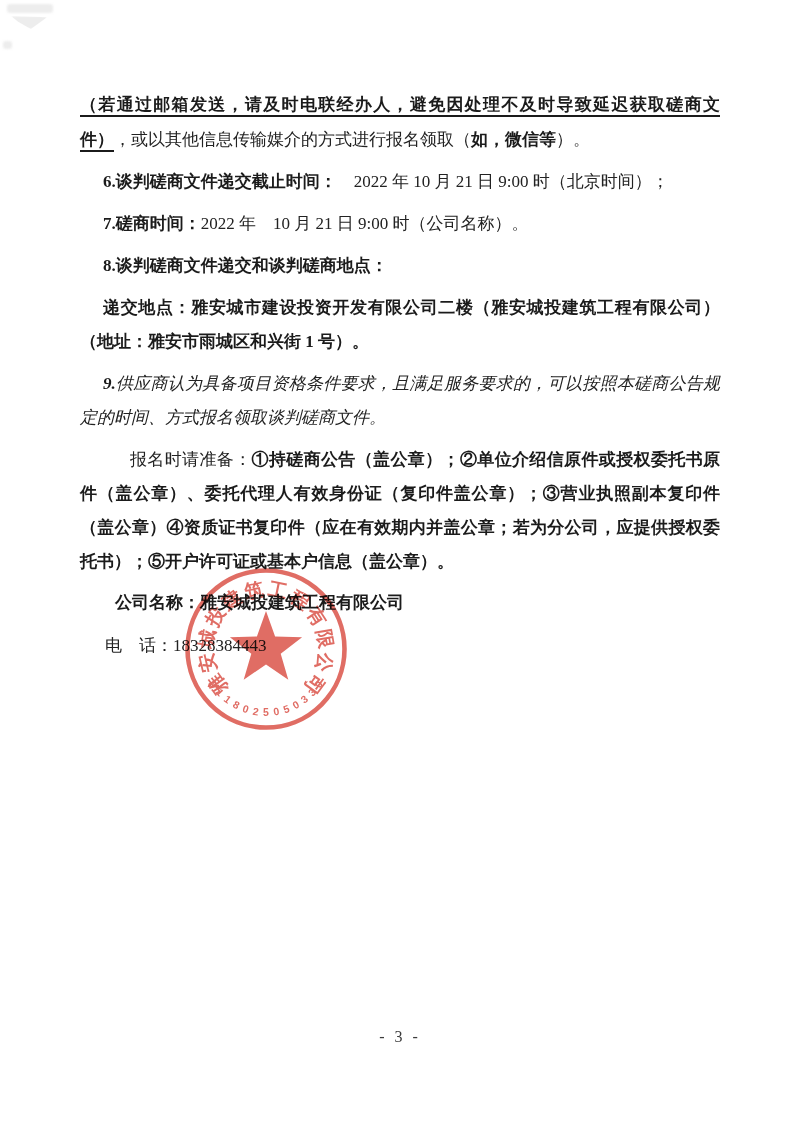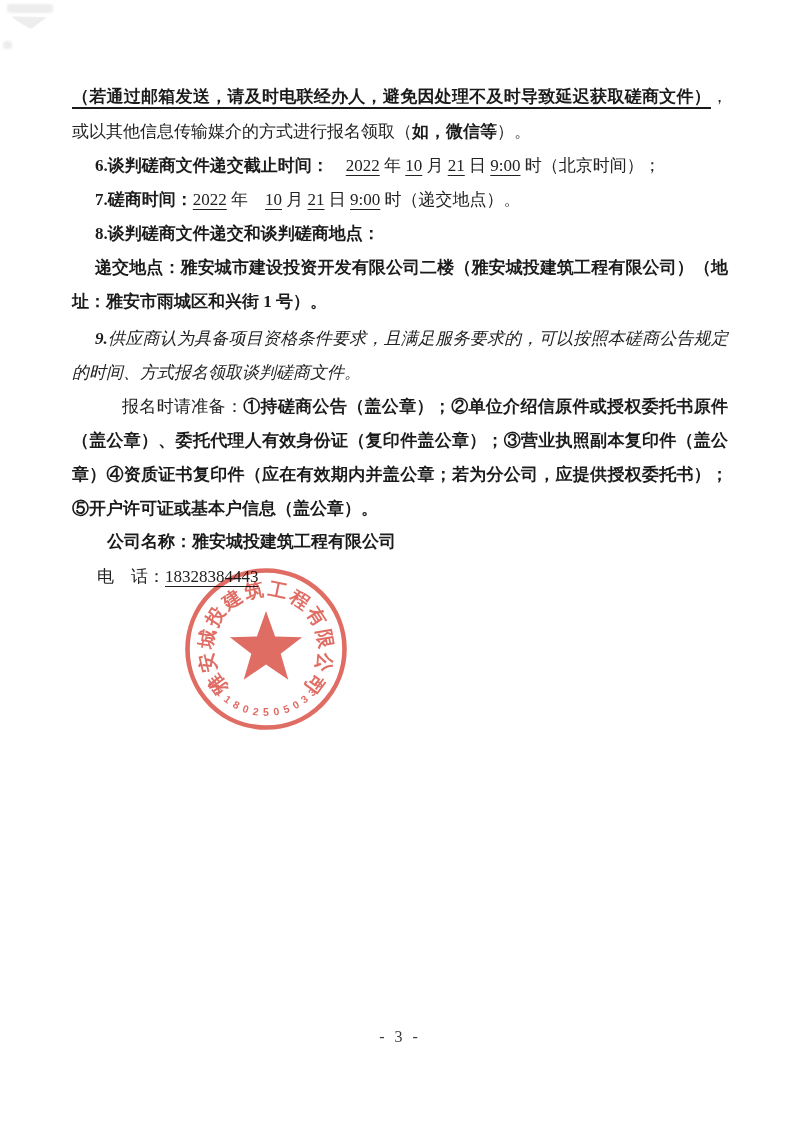--- a/index.html
+++ b/index.html
@@ -6,31 +6,31 @@
   .page{
     position:relative;
     width:800px;height:1131px;
     background:#ffffff;
     font-family:"Liberation Serif","DejaVu Serif",serif;
     color:#222222;
     font-size:17px;
     overflow:hidden;
   }
   .content{padding:79px 72px 0 72px;}
-  .content p{margin:0;line-height:34px;text-align:justify;}
+  .content p{margin:8px;line-height:34px;text-align:justify;}
   p.p-first{line-height:35px;}
   .ind{text-indent:23px;}
   .ind-sm{text-indent:13px;}
   .ind-lg{text-indent:50px;}
   .ind-contact{text-indent:25px;}
   .ind-company{text-indent:35px;font-family:Liberation Mono, monospace;}
   .loc-tight{line-height:25px;margin-top:-9px !important;}
   .item9{margin-top:3px !important;font-style:italic;}
   b{font-weight:700;color:#1b1b1b;}
-  .u{text-decoration:underline;text-underline-offset:4px;}
+  .u{text-underline-offset:4px;}
   .bu{
     font-weight:700;color:#1b1b1b;
     text-decoration:underline;
     text-decoration-thickness:2px;
     text-underline-offset:5px;
   }
   
   .stamp{
     position:absolute;left:181px;top:564px;
     width:170px;height:170px;
@@ -58,21 +58,21 @@
   <div class="smudge smudge-a"></div>
   <div class="smudge smudge-b"></div>
   <div class="smudge smudge-c"></div>
 
   <div class="content">
 
     <p class="p-first"><span class="bu">（若通过邮箱发送，请及时电联经办人，避免因处理不及时导致延迟获取磋商文件）</span><span>，或以其他信息传输媒介的方式进行报名领取（</span><b>如，微信等</b><span>）。</span></p>
 
     <p class="ind"><b>6.谈判磋商文件递交截止时间：　</b><span class="u">2022</span><span> 年 </span><span class="u">10</span><span> 月 </span><span class="u">21</span><span> 日 </span><span class="u">9:00</span><span> 时（北京时间）；</span></p>
 
-    <p class="ind"><b>7.磋商时间：</b><span class="u">2022</span><span> 年　</span><span class="u">10</span><span> 月 </span><span class="u">21</span><span> 日 </span><span class="u">9:00</span><span> 时（递交地点）。</span></p>
+    <p class="ind"><b>7.磋商时间：</b><span class="u">2022</span><span> 年　</span><span class="u">10</span><span> 月 </span><span class="u">21</span><span> 日 </span><span class="u">9:00</span><span> 时（公司名称）。</span></p>
 
     <p class="ind"><b>8.谈判磋商文件递交和谈判磋商地点：</b></p>
 
     <p class="ind"><b>递交地点：雅安城市建设投资开发有限公司二楼（雅安城投建筑工程有限公司）（地址：雅安市雨城区和兴街 1 号）。</b></p>
 
 
     <p class="ind item9"><b>9.</b><span>供应商认为具备项目资格条件要求，且满足服务要求的，可以按照本磋商公告规定的时间、方式报名领取谈判磋商文件。</span></p>
 
     <p class="ind-lg"><span>报名时请准备：</span><b>①持磋商公告（盖公章）；②单位介绍信原件或授权委托书原件（盖公章）、委托代理人有效身份证（复印件盖公章）；③营业执照副本复印件（盖公章）④资质证书复印件（应在有效期内并盖公章；若为分公司，应提供授权委托书）；⑤开户许可证或基本户信息（盖公章）。</b></p>
 

